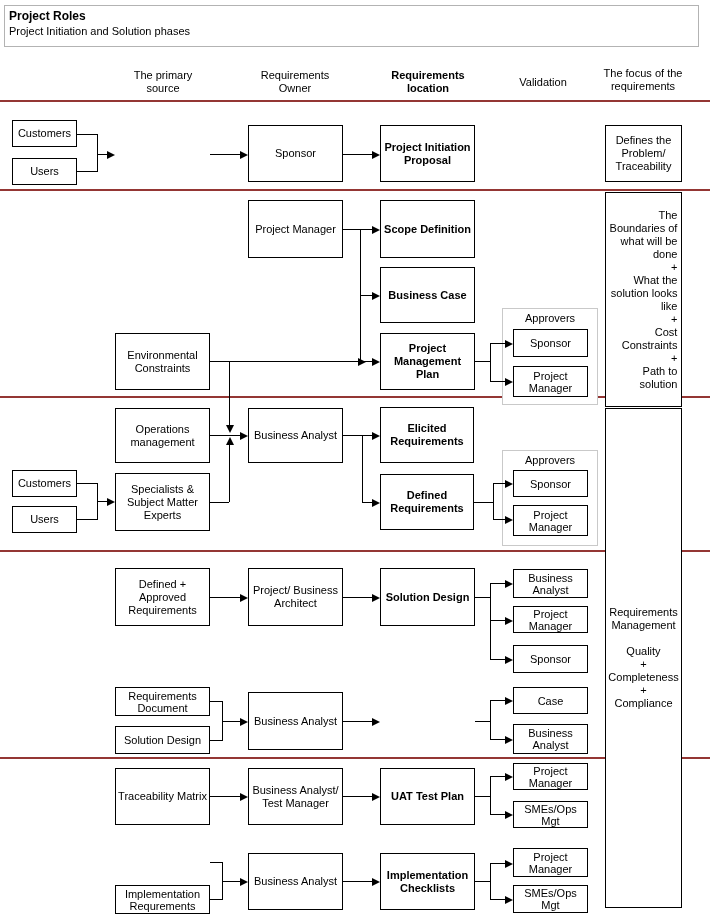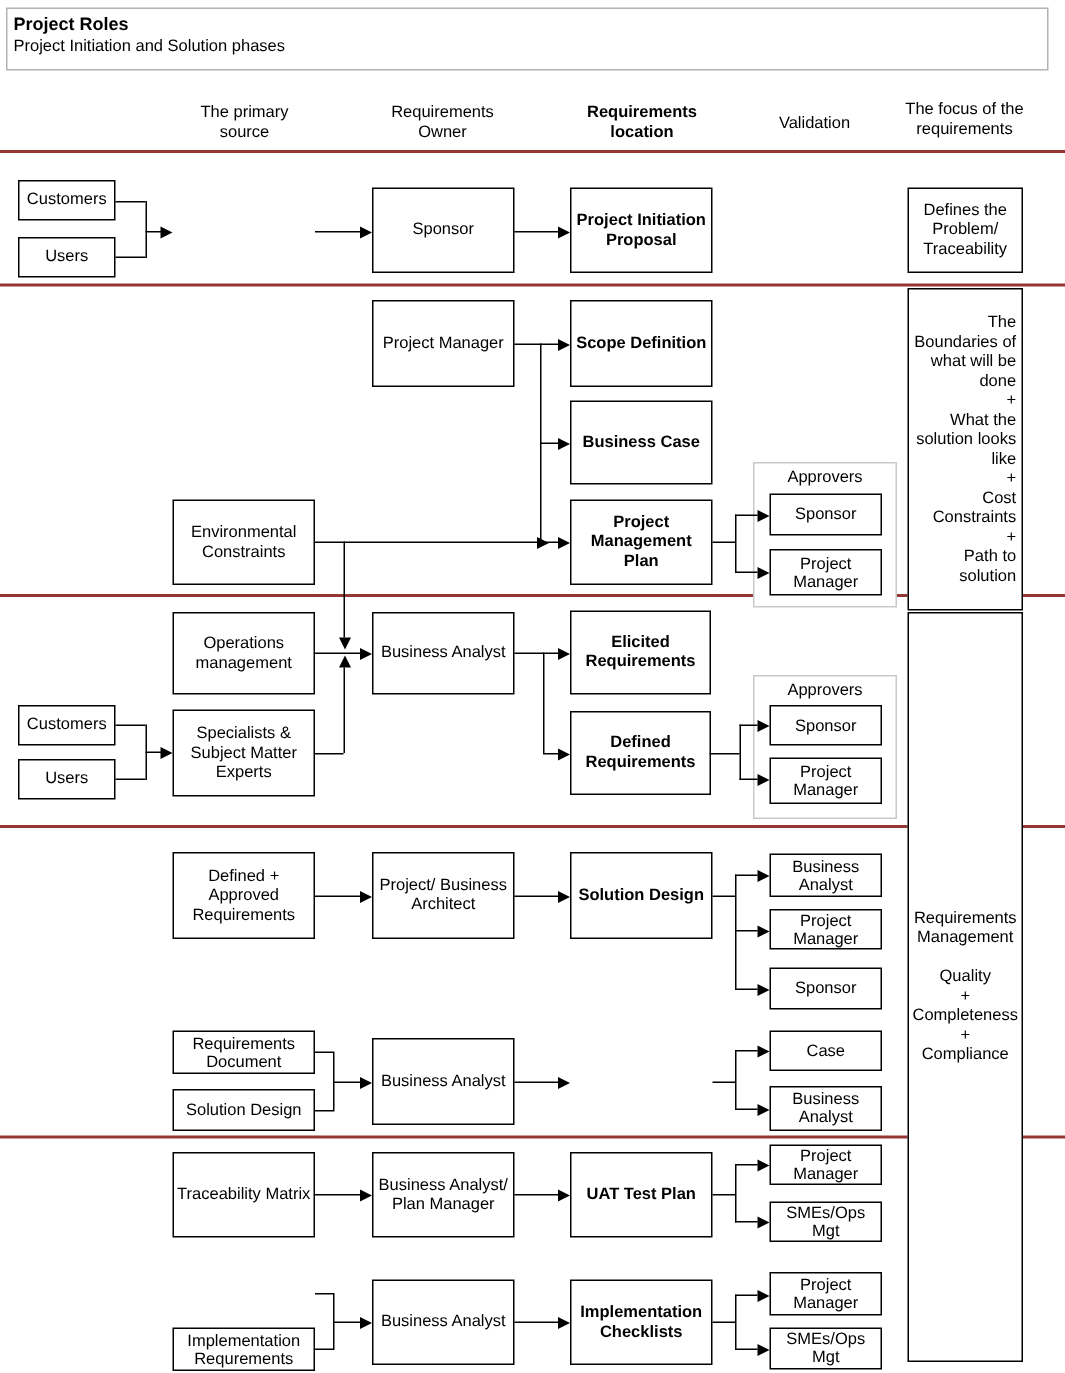--- a/index.html
+++ b/index.html
@@ -141,21 +141,21 @@
   <div class="box sm" style="left:115px;top:687px;width:95px;height:29px;">Requirements
 Document</div>
   <div class="box sm" style="left:115px;top:726px;width:95px;height:28px;">Solution Design</div>
   <div class="box" style="left:248px;top:692px;width:95px;height:58px;">Business Analyst</div>
   <div class="box sm" style="left:513px;top:687px;width:75px;height:27px;">Case</div>
   <div class="box sm" style="left:513px;top:724px;width:75px;height:30px;">Business
 Analyst</div>
 
   <div class="box" style="left:115px;top:768px;width:95px;height:57px;">Traceability Matrix</div>
   <div class="box" style="left:248px;top:768px;width:95px;height:57px;">Business Analyst/
-Plan Manager</div>
+Test Manager</div>
   <div class="box bold" style="left:380px;top:768px;width:95px;height:57px;">UAT Test Plan</div>
   <div class="box sm" style="left:513px;top:763px;width:75px;height:27px;">Project
 Manager</div>
   <div class="box sm" style="left:513px;top:801px;width:75px;height:27px;">SMEs/Ops
 Mgt</div>
 
   <div class="box sm" style="left:115px;top:885px;width:95px;height:29px;">Implementation
 Requrements</div>
   <div class="box" style="left:248px;top:853px;width:95px;height:57px;">Business Analyst</div>
   <div class="box bold" style="left:380px;top:853px;width:95px;height:57px;">Implementation

